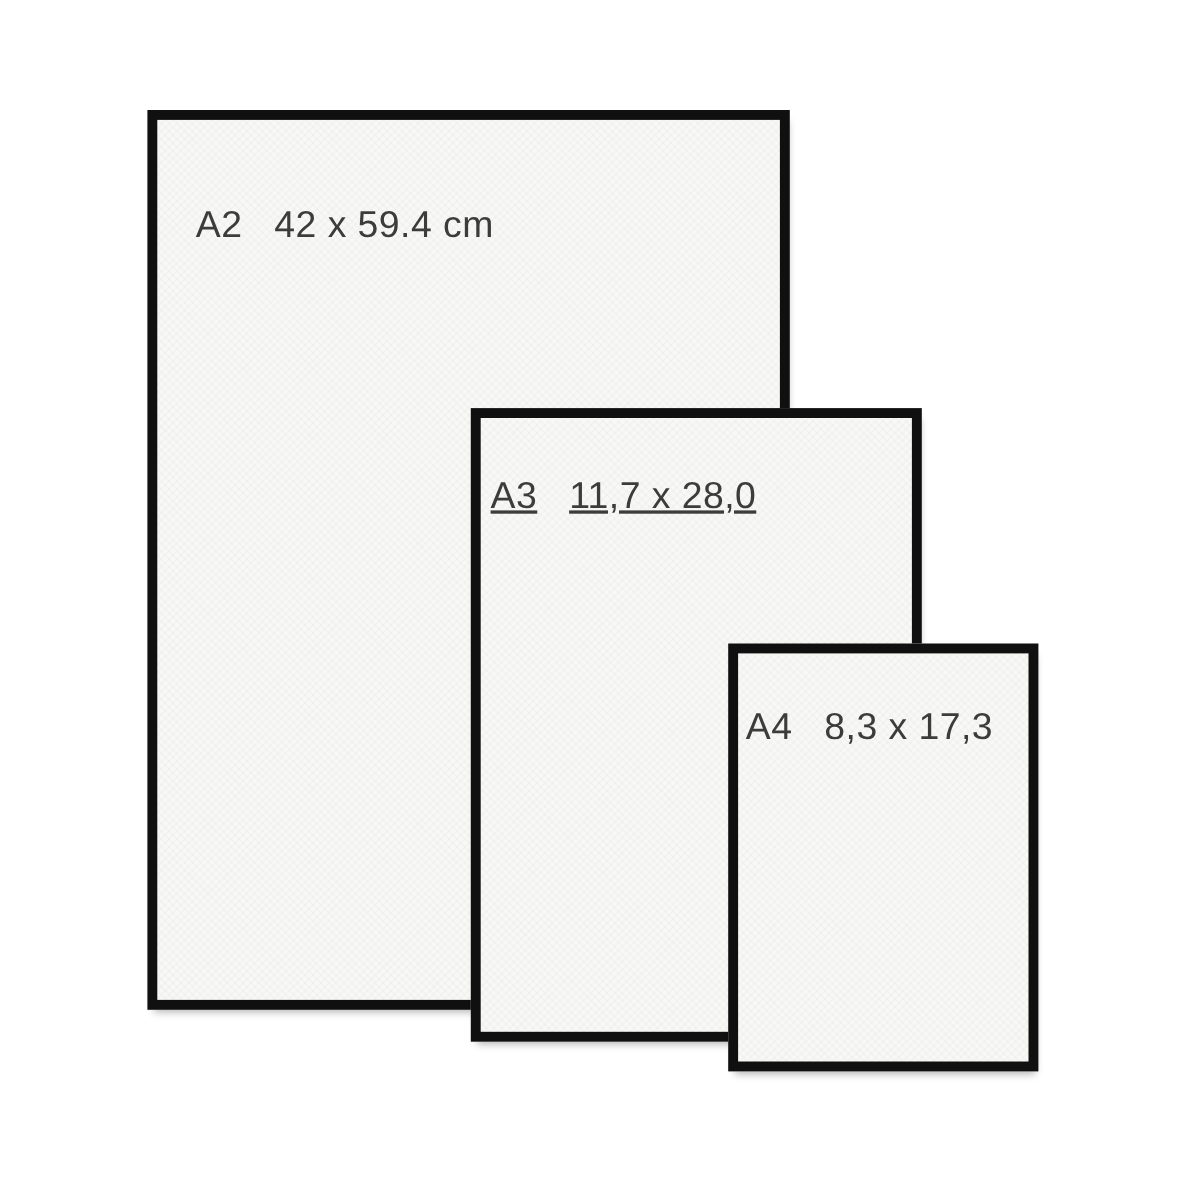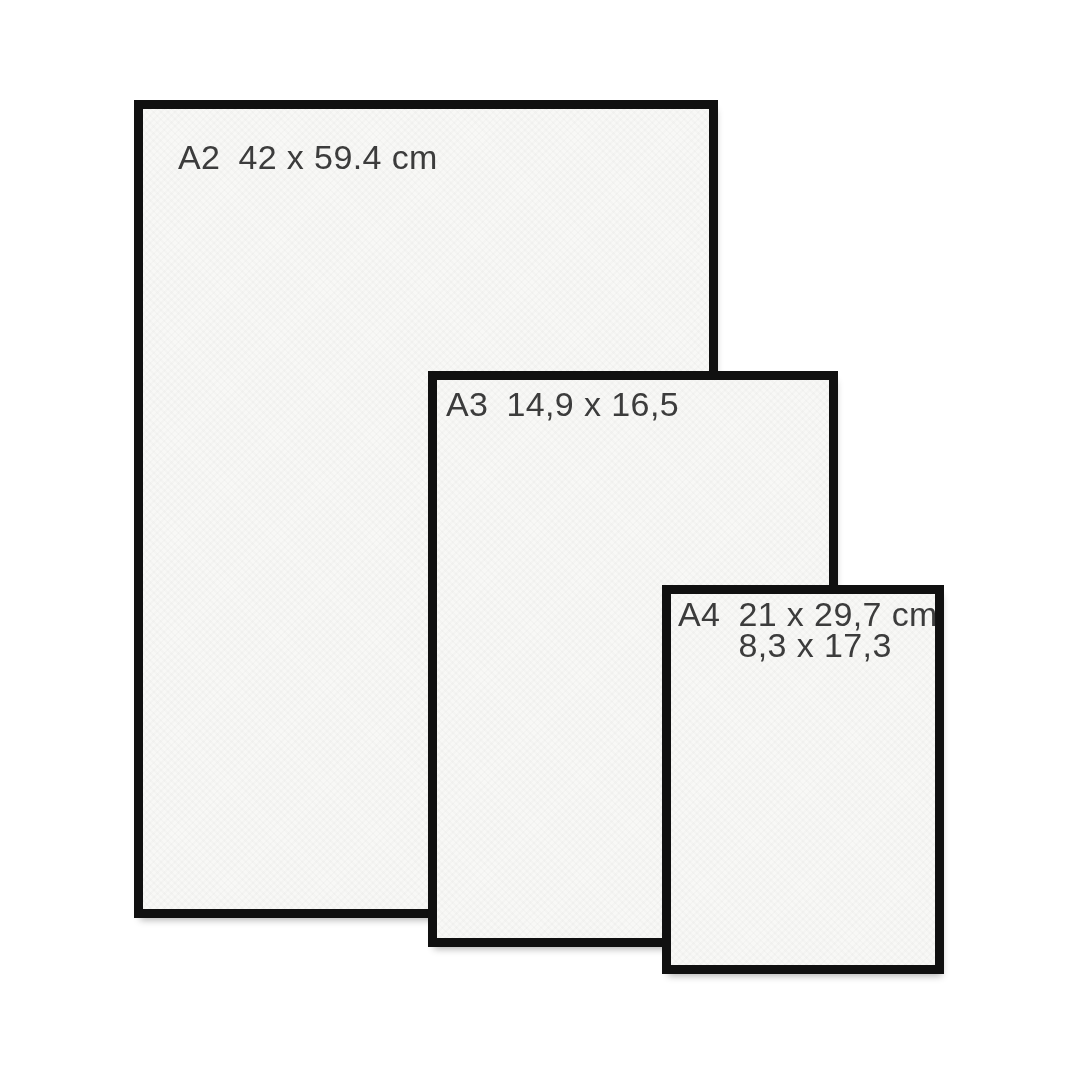--- a/index.html
+++ b/index.html
@@ -26,29 +26,30 @@
       repeating-linear-gradient(-45deg, rgba(0,0,0,0.015) 0 2px, transparent 2px 5px);
     box-shadow: 2px 6px 7px -4px rgba(0,0,0,0.30);
   }
   #frame-a2 { left: 134px; top: 100px; width: 584px; height: 818px; z-index: 1; }
   #frame-a3 { left: 428px; top: 371px; width: 410px; height: 576px; z-index: 2; }
   #frame-a4 { left: 662px; top: 585px; width: 282px; height: 389px; z-index: 3; }
 
   .frame-label {
     display: flex;
     align-items: flex-start;
-    column-gap: 18px;
+    column-gap: 29px;
     color: #3c3c3c;
     font-size: 34px;
     line-height: 31px;
     letter-spacing: 0.4px;
     white-space: nowrap;
+    margin-top: 47px;
   }
   #frame-a2 .frame-label { padding: 33px 0 0 35px; }
-  #frame-a3 .frame-label { padding: 9px 0 0 9px; }
+  #frame-a3 .frame-label { padding: 9px 0 0 9px; text-decoration: underline; }
   #frame-a4 .frame-label { padding: 5px 0 0 7px; }
 
   .dims {
     display: flex;
     flex-direction: column;
   }
 </style>
 </head>
 <body>
 
@@ -60,28 +61,27 @@
       <span class="dims">
         <span class="dim-cm">42 x 59.4 cm</span>
       </span>
     </div>
   </div>
 
   <div class="frame" id="frame-a3">
     <div class="frame-label">
       <span class="size-name">A3</span>
       <span class="dims">
-        <span class="dim-in">14,9 x 16,5</span>
+        <span class="dim-in">11,7 x 28,0</span>
       </span>
     </div>
   </div>
 
   <div class="frame" id="frame-a4">
     <div class="frame-label">
       <span class="size-name">A4</span>
       <span class="dims">
-        <span class="dim-cm">21 x 29,7 cm</span>
         <span class="dim-in">8,3 x 17,3</span>
       </span>
     </div>
   </div>
 
 </div>
 
 </body></html>

